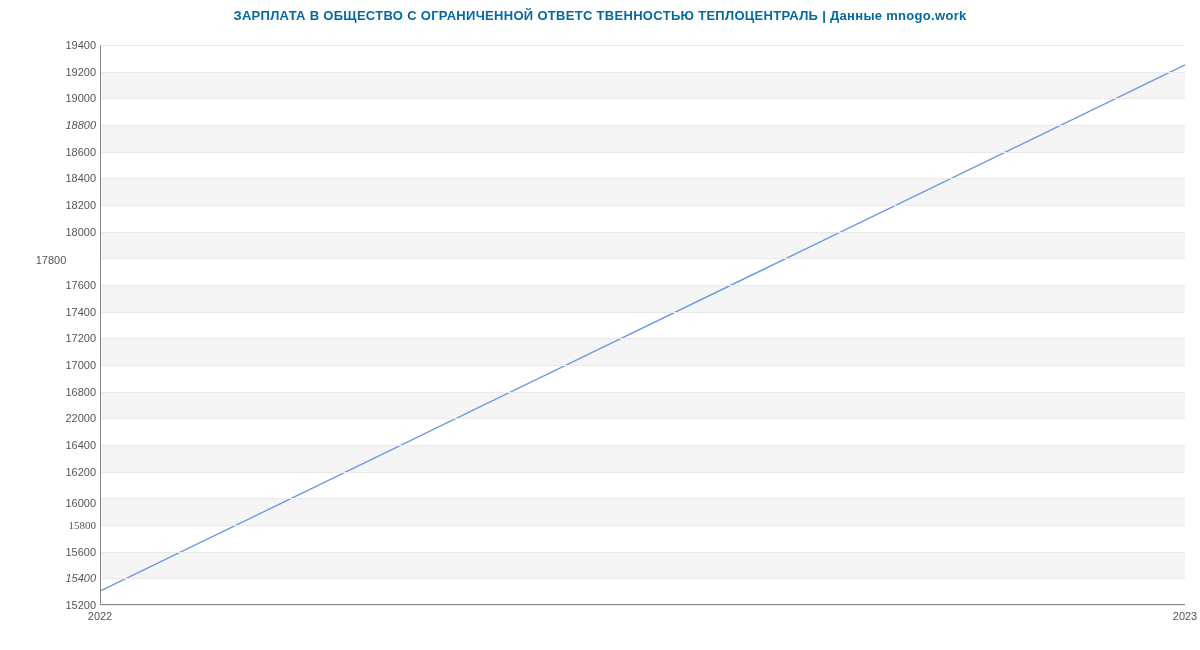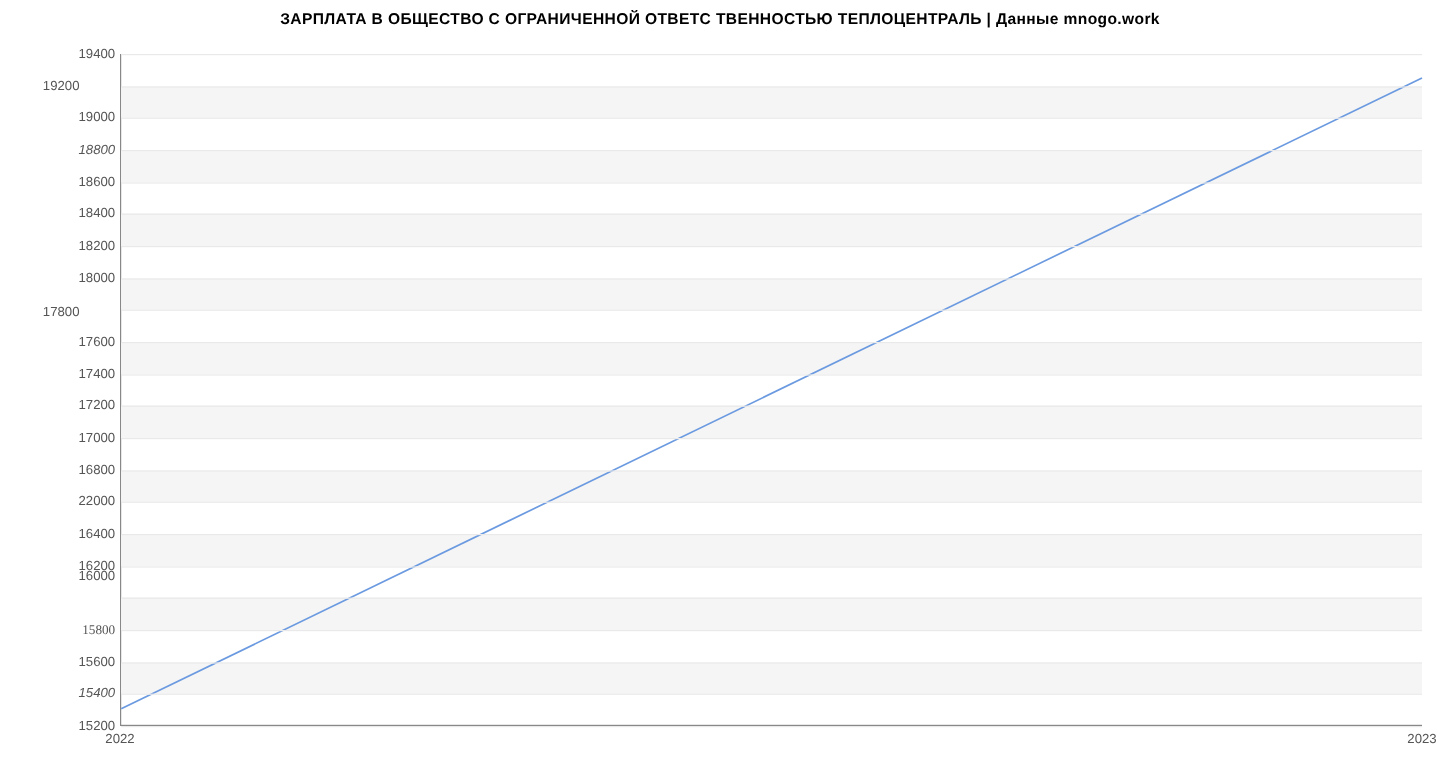--- a/index.html
+++ b/index.html
@@ -18,21 +18,21 @@
   }
   .title {
     position: absolute;
     top: 8px;
     left: 0;
     right: 0;
     text-align: center;
     font-size: 13px;
     font-weight: 600;
     letter-spacing: 0.3px;
-    color: #000000;
+    color: #0369a1;
   }
   .plot-area {
     position: absolute;
     left: 100px;
     top: 45px;
     width: 1085px;
     height: 560px;
     border-left: 1px solid #888;
     border-bottom: 1px solid #888;
     box-sizing: border-box;
@@ -119,33 +119,33 @@
       <div class="grid-line" style="top: 106.667px;"></div>
       <div class="grid-line" style="top: 80px;"></div>
       <div class="grid-line" style="top: 53.3333px;"></div>
       <div class="grid-line" style="top: 26.6667px;"></div>
       <div class="grid-line" style="top: 0px;"></div>
     </div>
 <div class="y-tick" style="top: 605px;">15200</div>
     <div class="y-tick" style="top: 578.333px; font-style: italic;">15400</div>
     <div class="y-tick" style="top: 551.667px;">15600</div>
     <div class="y-tick" style="top: 525px; font-family: Liberation Serif, serif;">15800</div>
-    <div class="y-tick" style="top: 480px;">16000</div>
+    <div class="y-tick" style="top: 503px;">16000</div>
     <div class="y-tick" style="top: 471.667px;">16200</div>
     <div class="y-tick" style="top: 445px; text-align: right;">16400</div>
     <div class="y-tick" style="top: 418.333px;">22000</div>
     <div class="y-tick" style="top: 391.667px; text-align: right;">16800</div>
     <div class="y-tick" style="top: 365px;">17000</div>
     <div class="y-tick" style="top: 338.333px;">17200</div>
     <div class="y-tick" style="top: 311.667px;">17400</div>
     <div class="y-tick" style="top: 285px;">17600</div>
     <div class="y-tick" style="top: 260px; text-align: center;">17800</div>
     <div class="y-tick" style="top: 231.667px;">18000</div>
     <div class="y-tick" style="top: 205px;">18200</div>
     <div class="y-tick" style="top: 178.333px;">18400</div>
     <div class="y-tick" style="top: 151.667px;">18600</div>
     <div class="y-tick" style="top: 125px; font-style: italic;">18800</div>
     <div class="y-tick" style="top: 98.3333px;">19000</div>
-    <div class="y-tick" style="top: 71.6667px; text-align: center;">19200</div>
+    <div class="y-tick" style="top: 71.6667px;">19200</div>
     <div class="y-tick" style="top: 45px;">19400</div>
     <div class="x-tick" style="left: 100px;">2022</div>
     <div class="x-tick" style="left: 1185px;">2023</div>
   </div>
 
 </body></html>

